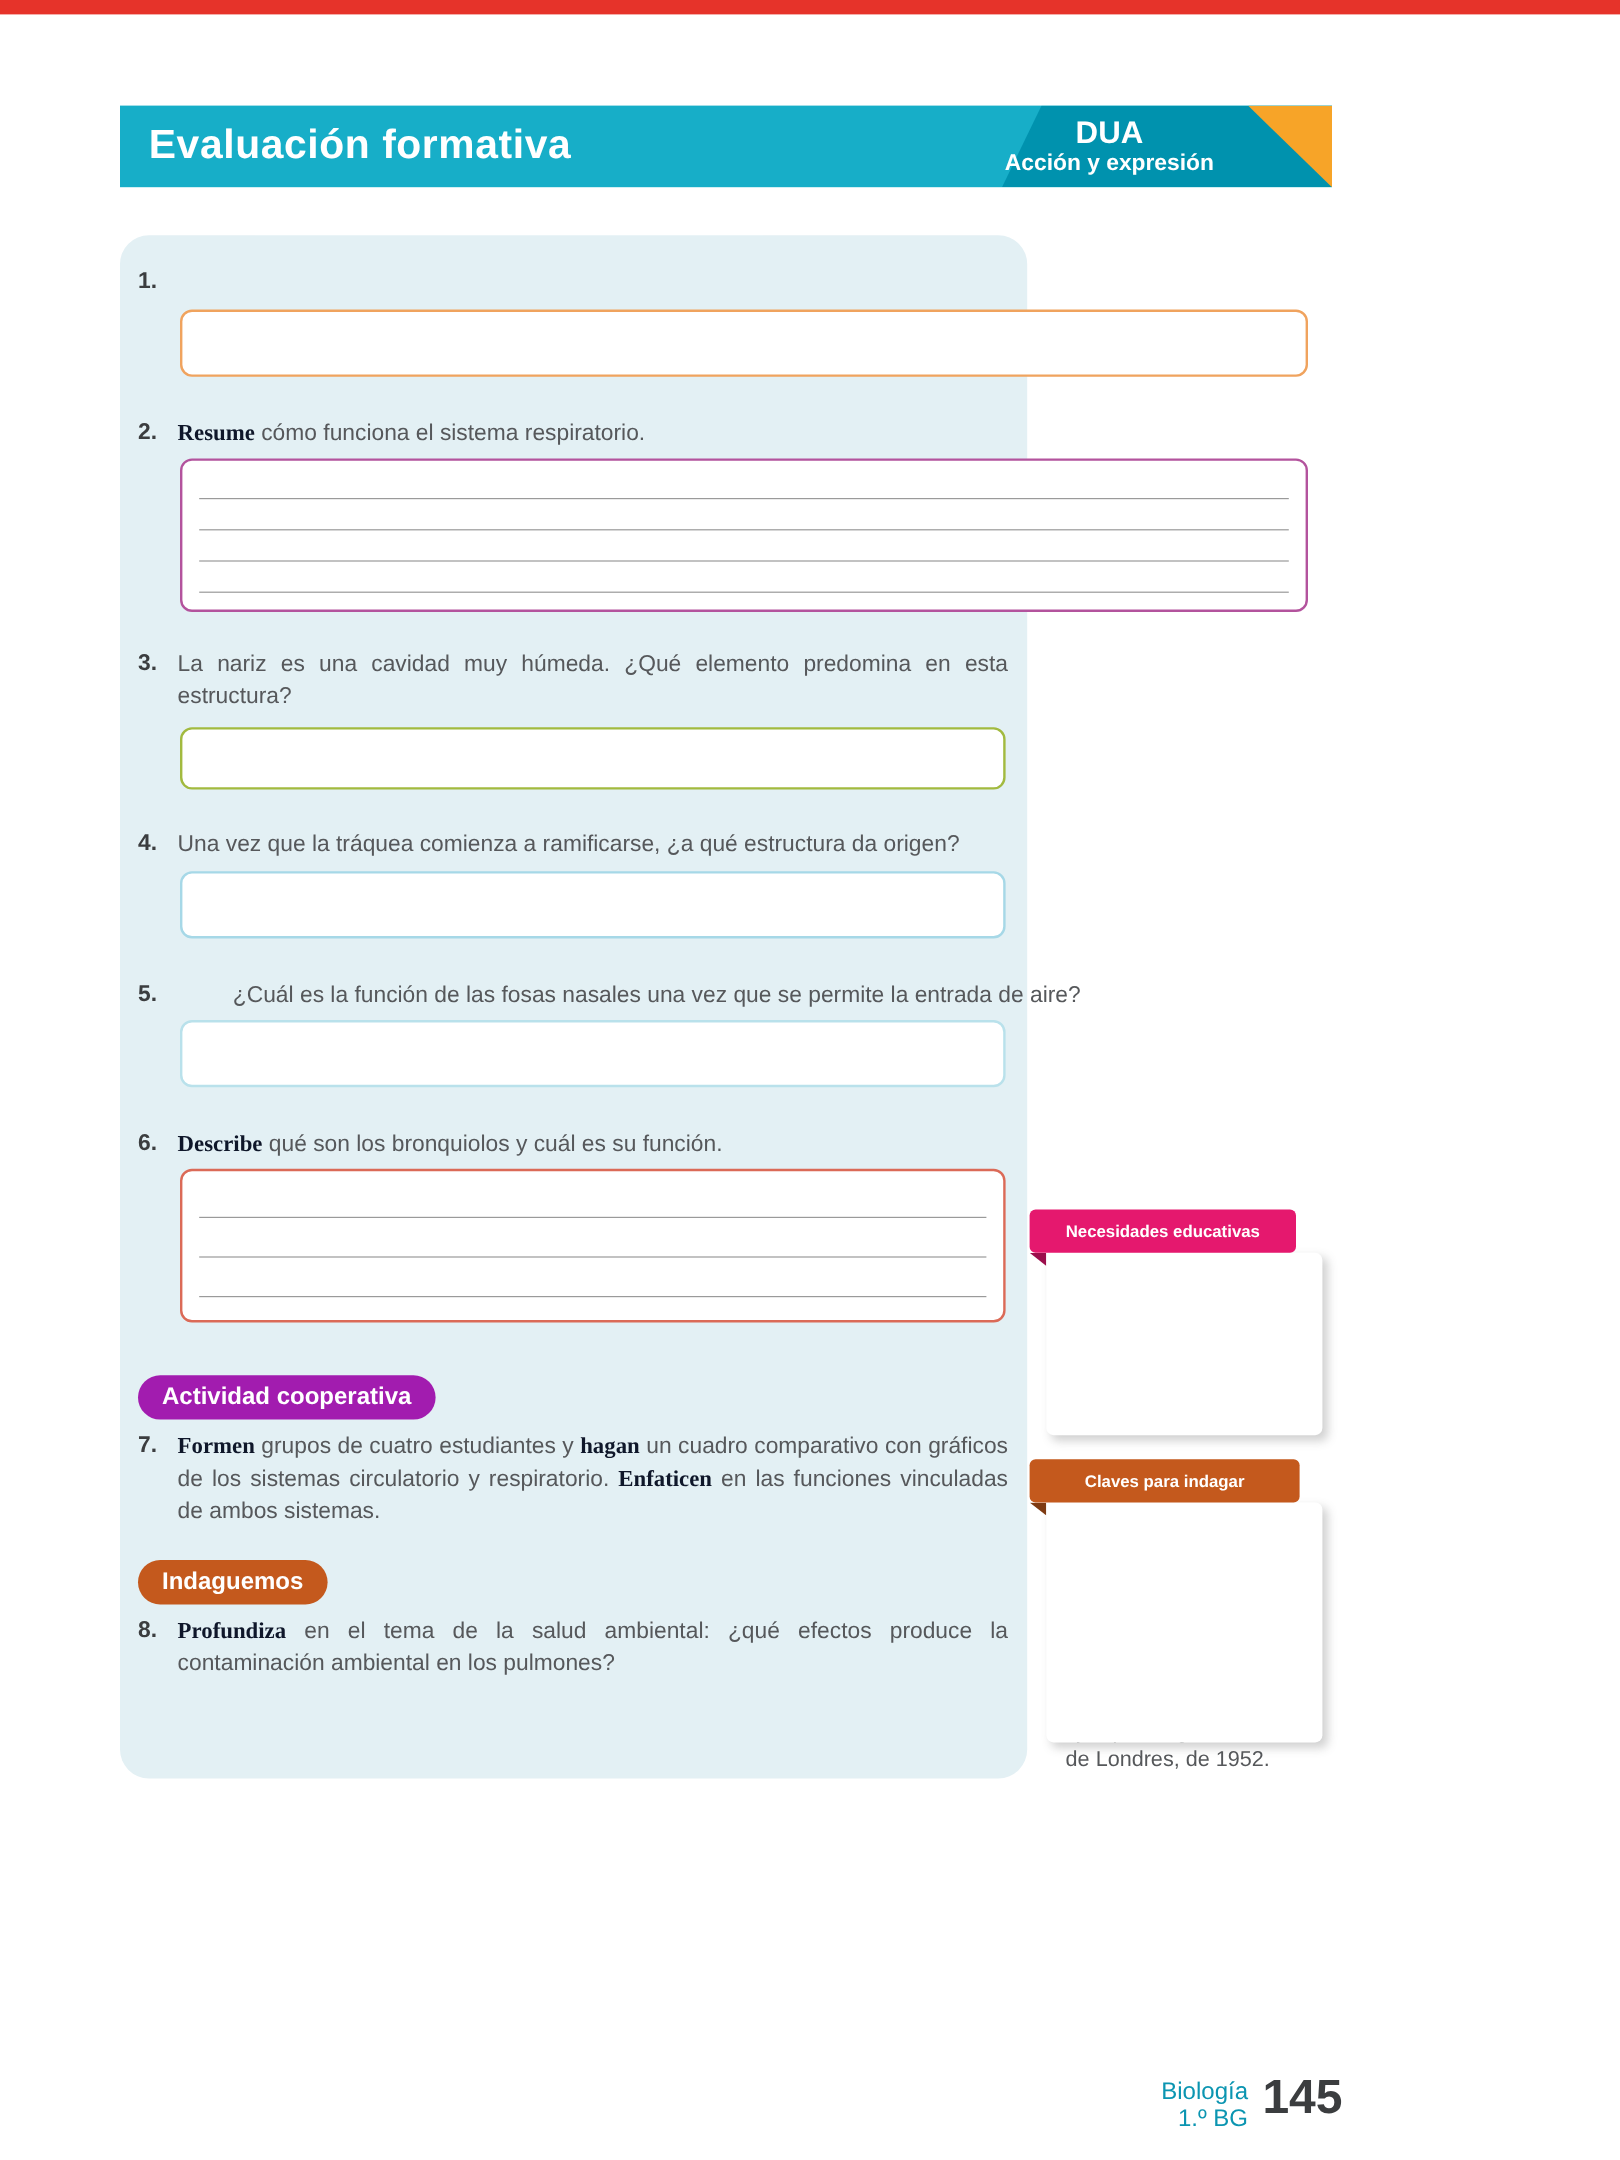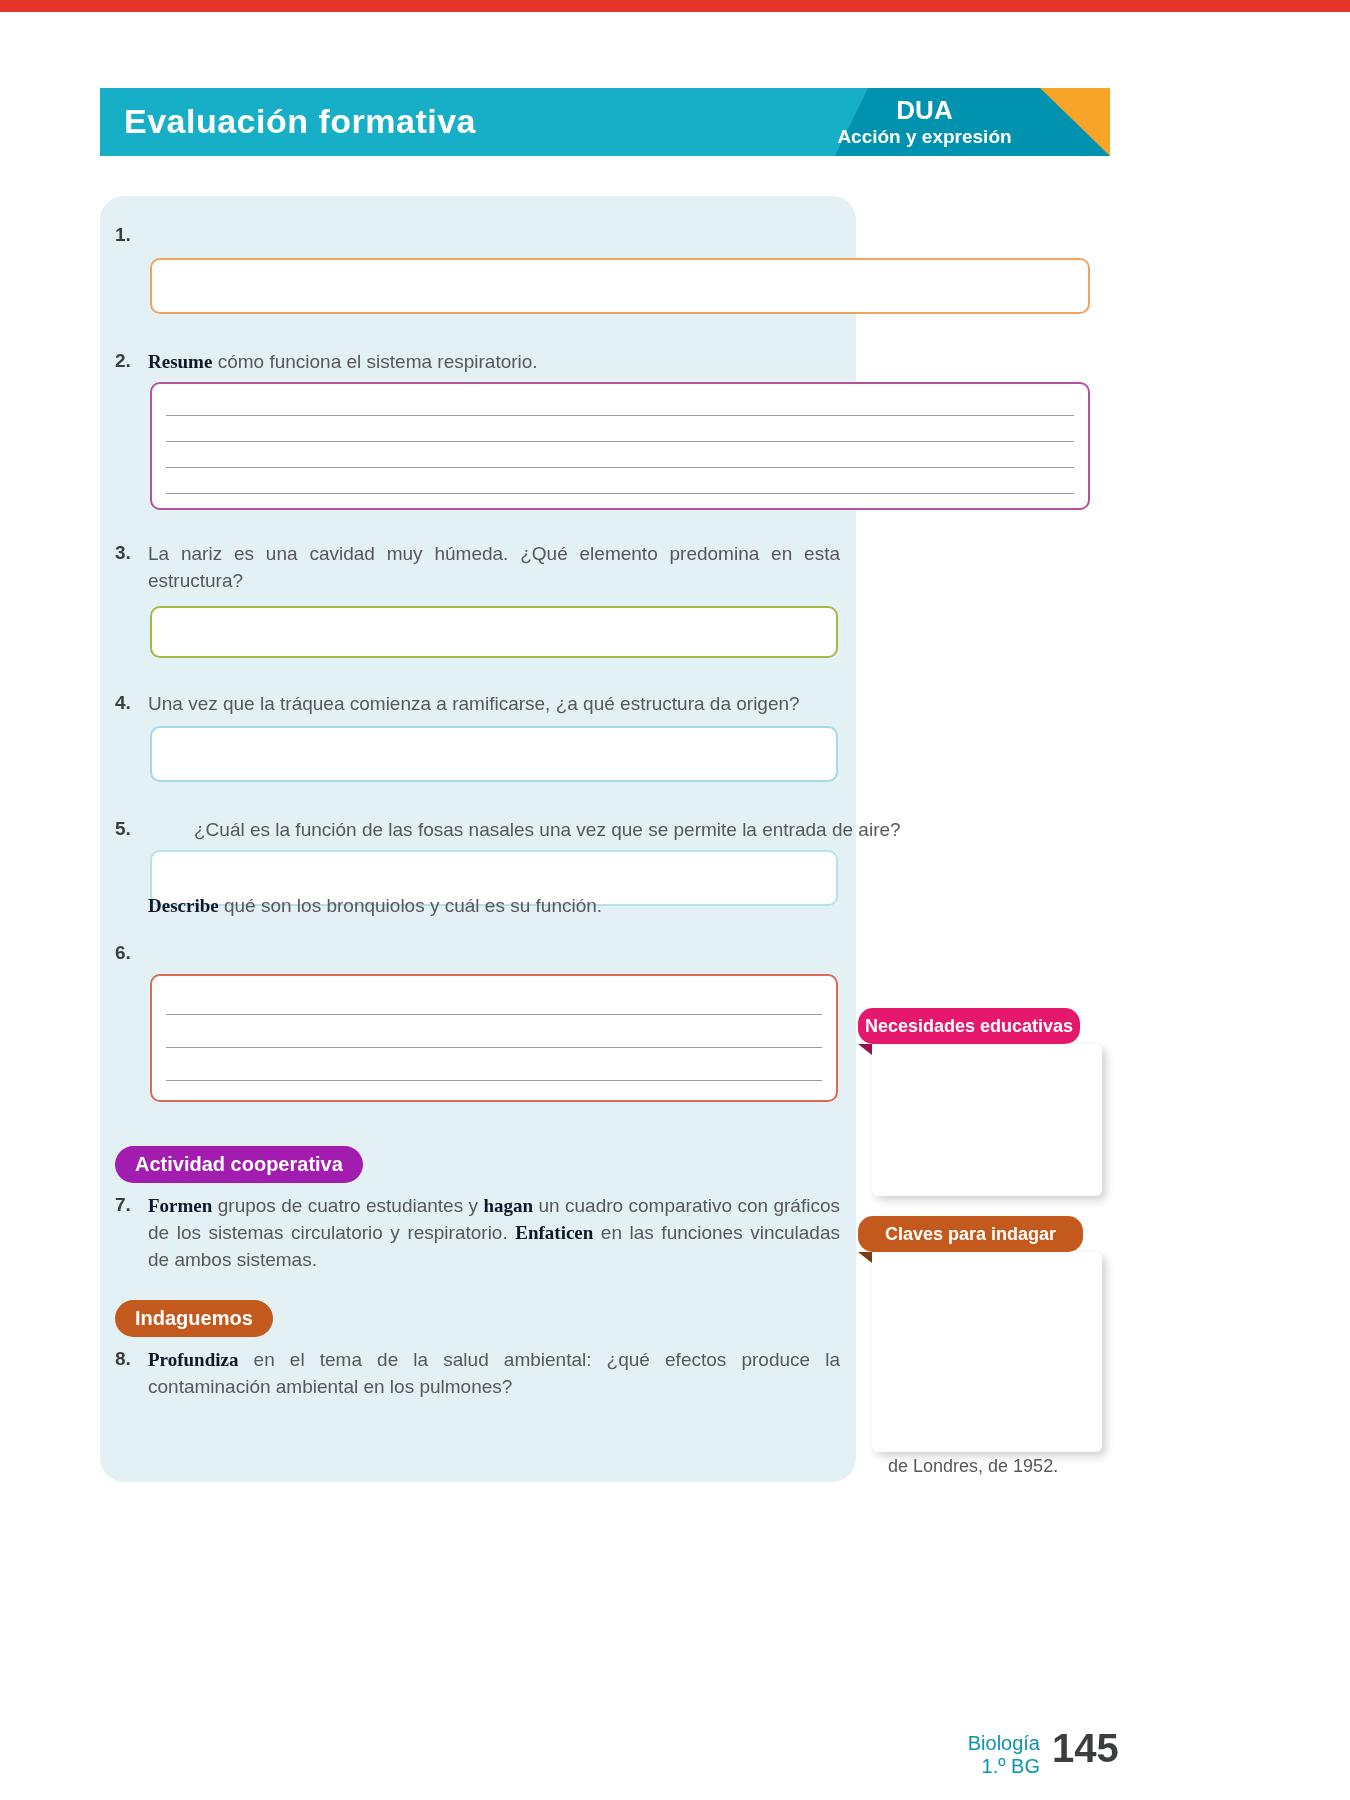--- a/index.html
+++ b/index.html
@@ -52,21 +52,21 @@
   .pill-badge {
     position:absolute; display:inline-block; height:37px; line-height:37px;
     padding:0 20px; border-radius:19px; color:#ffffff; font-weight:bold; font-size:20px;
   }
   .pill-pink   { background:#a21caf; }
   .pill-orange { background:#C4591D; }
 
   
   .side-badge {
     position:absolute; height:36px; line-height:36px; text-align:center;
-    border-radius:15px; color:#fff; font-weight:bold; font-size:18px; z-index:3;
+    border-radius:5px; color:#fff; font-weight:bold; font-size:14px; z-index:3;
   }
   .side-fold { position:absolute; width:14px; height:11px; z-index:2; clip-path:polygon(0 0,100% 0,100% 100%); }
   .side-card {
     position:absolute; background:#ffffff; border-radius:6px; z-index:1;
     box-shadow:4px 4px 8px rgba(90,90,90,.28);
   }
   .side-card-text {
     position:absolute; font-size:18px; line-height:24px; color:#56585B;
   }
 
@@ -119,21 +119,21 @@
 
   <div class="q-num" style="left:115px;top:690px;">4.</div>
   <div class="q-text nowrap" style="left:148px;top:690px;">Una vez que la tráquea comienza a ramificarse, ¿a qué estructura da origen?</div>
   <div class="answer-box" style="left:150px;top:726px;width:688px;height:56px;border-color:#A6D8E7;"></div>
 
   <div class="q-num" style="left:115px;top:816px;">5.</div>
   <div class="q-text nowrap" style="left:148px;top:816px;margin-left:46px;">¿Cuál es la función de las fosas nasales una vez que se permite la entrada de aire?</div>
   <div class="answer-box" style="left:150px;top:850px;width:688px;height:56px;border-color:#B9E1EB;"></div>
 
   <div class="q-num" style="left:115px;top:940px;">6.</div>
-  <div class="q-text nowrap" style="left:148px;top:892px;"><b>Describe</b><span> qué son los bronquiolos y cuál es su función.</span></div>
+  <div class="q-text nowrap" style="left:148px;top:940px;"><b>Describe</b><span> qué son los bronquiolos y cuál es su función.</span></div>
   <div class="answer-box" style="left:150px;top:974px;width:688px;height:128px;border-color:#DB6A57;">
     <div class="lines tall">
       <div class="line"></div>
       <div class="line"></div>
       <div class="line"></div>
     </div>
   </div>
 
   <div class="pill-badge pill-pink" style="left:115px;top:1146px;">Actividad cooperativa</div>
 

